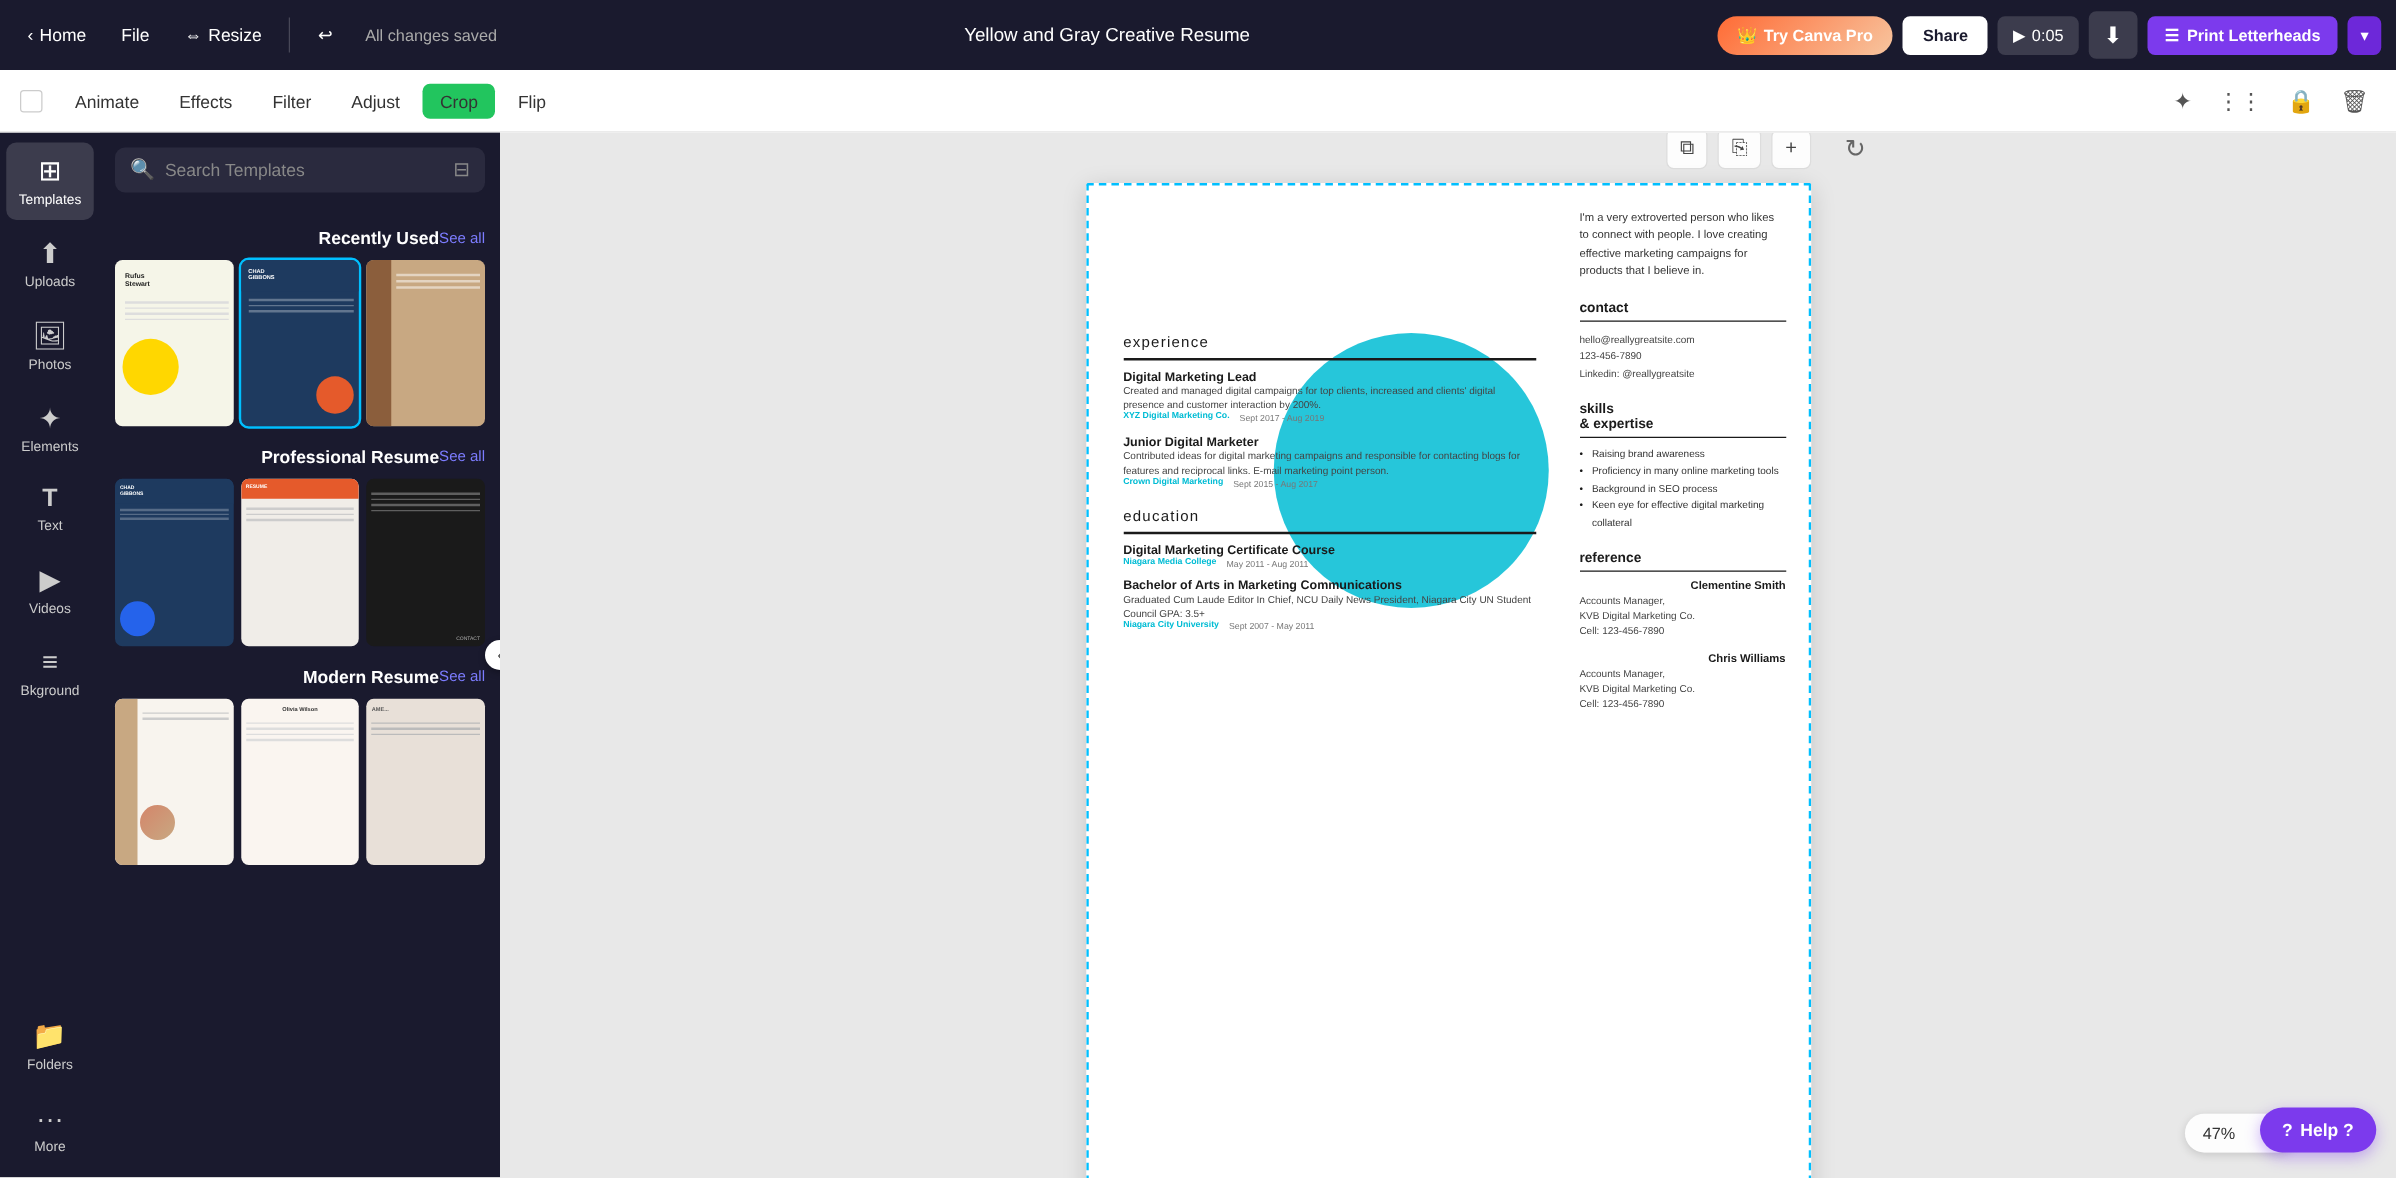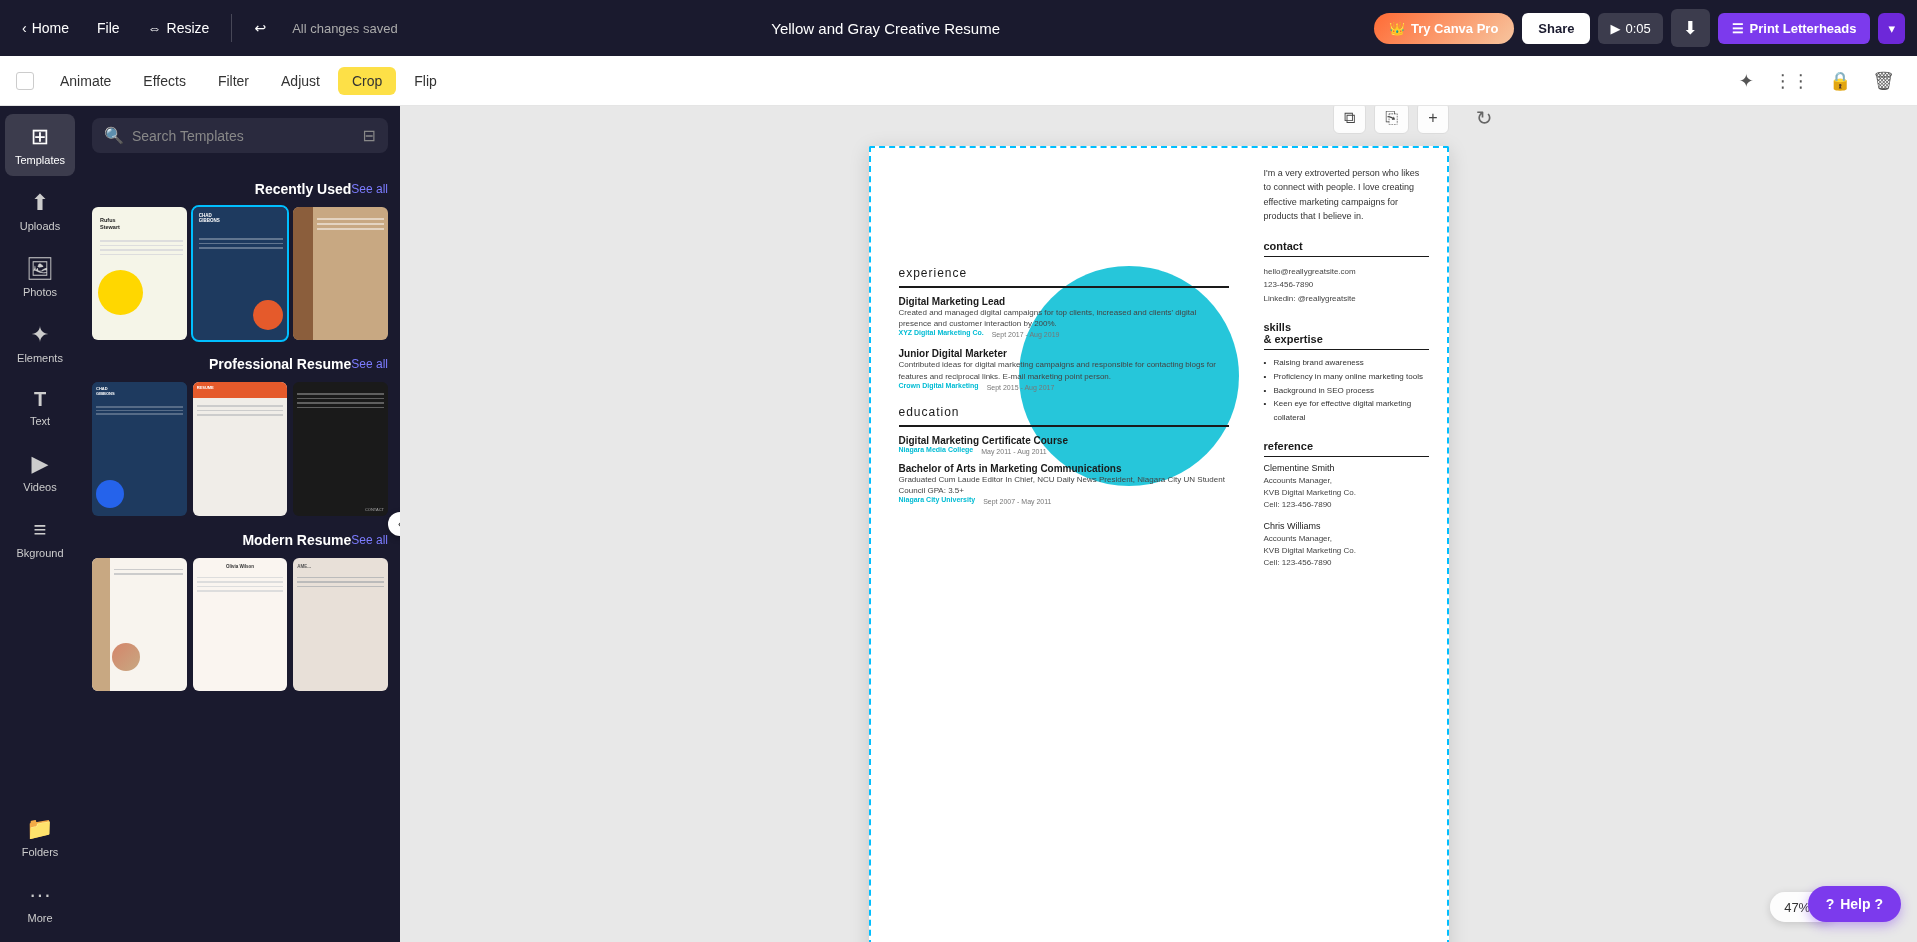--- a/index.html
+++ b/index.html
@@ -65,21 +65,21 @@
       flex-shrink: 0;
     }
     .toolbar-checkbox {
       width: 18px; height: 18px; border: 1.5px solid #ccc; border-radius: 3px;
       margin-right: 8px; cursor: pointer;
     }
     .toolbar-tab {
       padding: 6px 14px; font-size: 14px; color: #333; cursor: pointer;
       border-radius: 6px; border: none; background: transparent;
     }
-    .toolbar-tab.active { background: #fde047; font-weight: 500; }
+    .toolbar-tab.active { background: #22c55e; font-weight: 500; }
     .toolbar-right-icons { margin-left: auto; display: flex; align-items: center; gap: 8px; }
     .toolbar-icon-btn {
       background: transparent; border: none; cursor: pointer;
       font-size: 18px; color: #555; padding: 6px;
       border-radius: 4px;
     }
 
     
     .main-layout {
       display: flex;
@@ -317,21 +317,21 @@
       font-size: 11px;
       font-weight: 700;
       color: #1a1a1a;
       margin-top: 16px;
       margin-bottom: 4px;
     }
     .ref-line {
       border-top: 1.5px solid #1a1a1a;
       margin-bottom: 6px;
     }
-    .ref-person { font-size: 9px; font-weight: 400; color: #1a1a1a; margin-bottom: 2px; }
+    .ref-person { font-size: 9px; font-weight: 700; color: #1a1a1a; margin-bottom: 2px; text-align: right; }
     .ref-detail { font-size: 8px; color: #444; line-height: 1.5; margin-bottom: 10px; }
 
     
     .canvas-selection {
       position: absolute;
       top: 0; left: 0; right: 0; bottom: 0;
       border: 2px dashed #00bfff;
       pointer-events: none;
       z-index: 10;
     }
@@ -341,21 +341,21 @@
       font-size: 16px; color: #444;
     }
 
     
     .zoom-bar {
       position: fixed;
       bottom: 20px;
       right: 80px;
       display: flex;
       align-items: center;
-      gap: 0;
+      gap: 22px;
       background: rgba(255,255,255,0.9);
       border-radius: 20px;
       padding: 6px 14px;
       box-shadow: 0 2px 8px rgba(0,0,0,0.15);
       margin-top: 22px;
     }
     .zoom-text { font-size: 13px; color: #333; }
     .zoom-icon { font-size: 16px; color: #666; cursor: pointer; }
 
     

